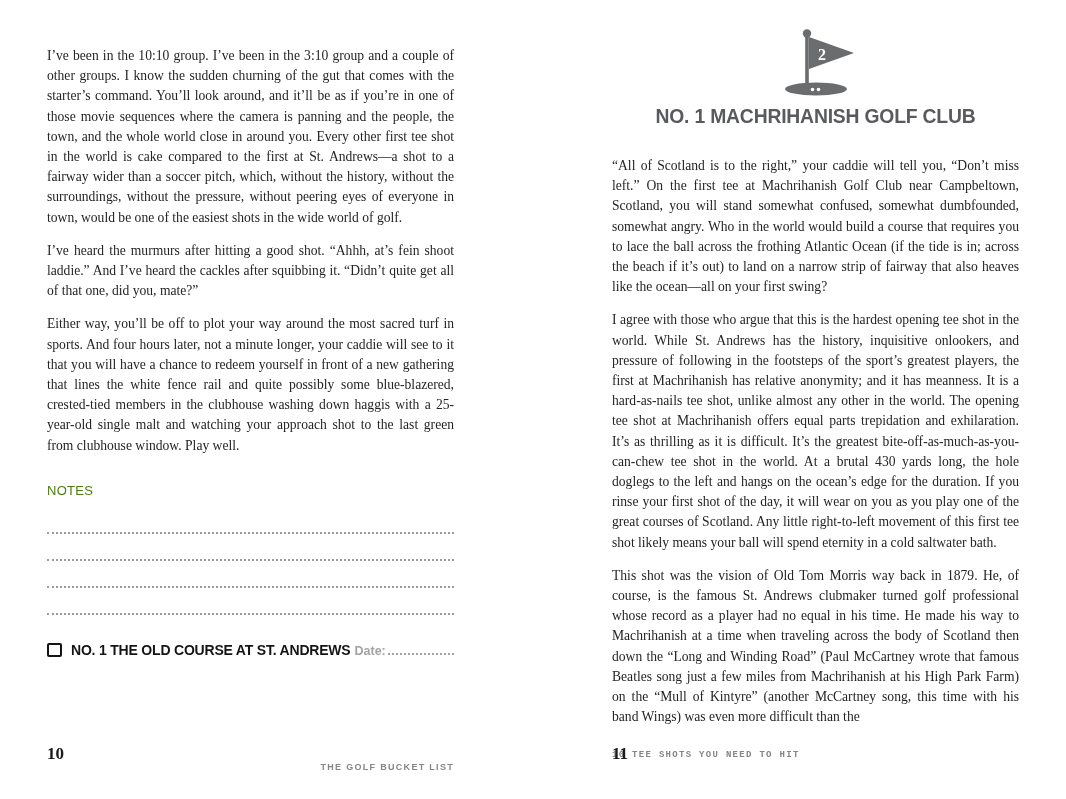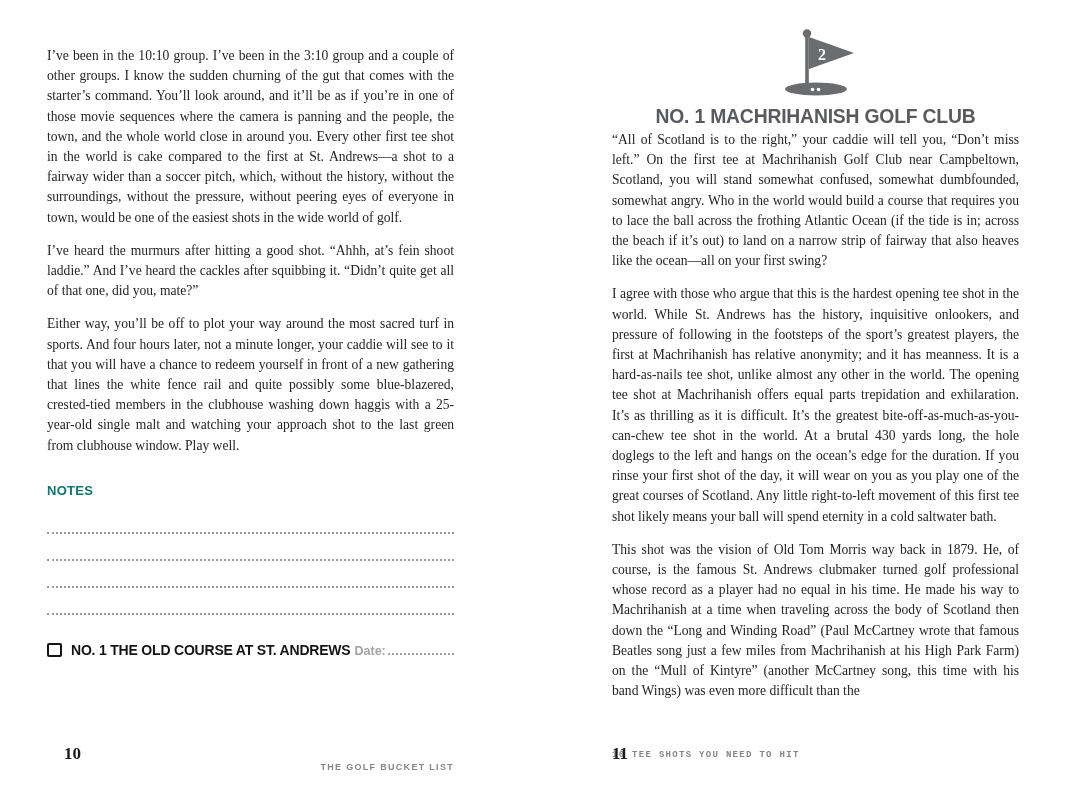--- a/index.html
+++ b/index.html
@@ -11,41 +11,41 @@
 
   .body-text p{margin:0 0 13px 0;font-size:13.6px;line-height:20.2px;text-align:justify;
                color:#242424;}
   .body-text p:last-child{margin-bottom:0;}
 
   
   .flag-wrap{text-align:center;height:70px;}
   .chapter-title{margin:6px 0 0 0;text-align:center;font-family:"Liberation Sans",sans-serif;
                  font-weight:700;font-size:21px;letter-spacing:-0.2px;color:#595a5e;
                  transform:scaleX(0.92);transform-origin:center top;white-space:nowrap;}
-  .page-right .body-text{margin-top:2px;}
+  .page-right .body-text{margin-top:28px;}
 
   
-  .notes-heading{margin:27px 0 0 0;font-family:"Liberation Sans",sans-serif;font-weight:700;
-                 font-size:13px;letter-spacing:0.3px;color:#0f766e;}
+  .notes-heading{margin:27px 0 0 0;font-family:"Liberation Sans",sans-serif;font-weight:400;
+                 font-size:13px;letter-spacing:0.3px;color:#4d7c0f;}
   .note-lines{margin-top:9px;}
   .note-line{height:25px;border-bottom:2px dotted #9b9b9b;}
 
   
   .check-row{display:flex;align-items:baseline;margin-top:27px;
              font-family:"Liberation Sans",sans-serif;font-weight:700;text-align:right;}
   .checkbox{flex:none;width:11px;height:10px;border:2.5px solid #141414;border-radius:2px;
             margin-right:9px;align-self:center;margin-top:1px;}
   .check-label{font-size:14px;letter-spacing:-0.2px;color:#141414;white-space:nowrap;}
   .date-label{margin-left:4px;font-size:12.5px;color:#a3a3a3;}
   .date-dots{flex:1;border-bottom:2.5px dotted #a3a3a3;margin-left:2px;margin-bottom:3px;}
 
   
   .footer-item{position:absolute;font-family:"Liberation Sans",sans-serif;}
   .pnum{font-family:"Liberation Serif",serif;font-weight:700;font-size:17px;color:#1a1a1a;}
-  .pnum-left{left:64px;top:744px;}
+  .pnum-left{left:47px;top:744px;}
   .pnum-right{left:612px;width:407px;text-align:left;top:744px;}
   .running{font-size:9px;font-weight:700;letter-spacing:1.3px;color:#868686;}
   .running-left{left:47px;width:407px;text-align:right;top:750px;margin-top:12px;}
   .running-right{left:612px;width:407px;text-align:left;top:750px;font-family:Liberation Mono, monospace;}
 
   .flag-svg{width:100px;height:70px;}
 </style>
 </head>
 <body>
 

